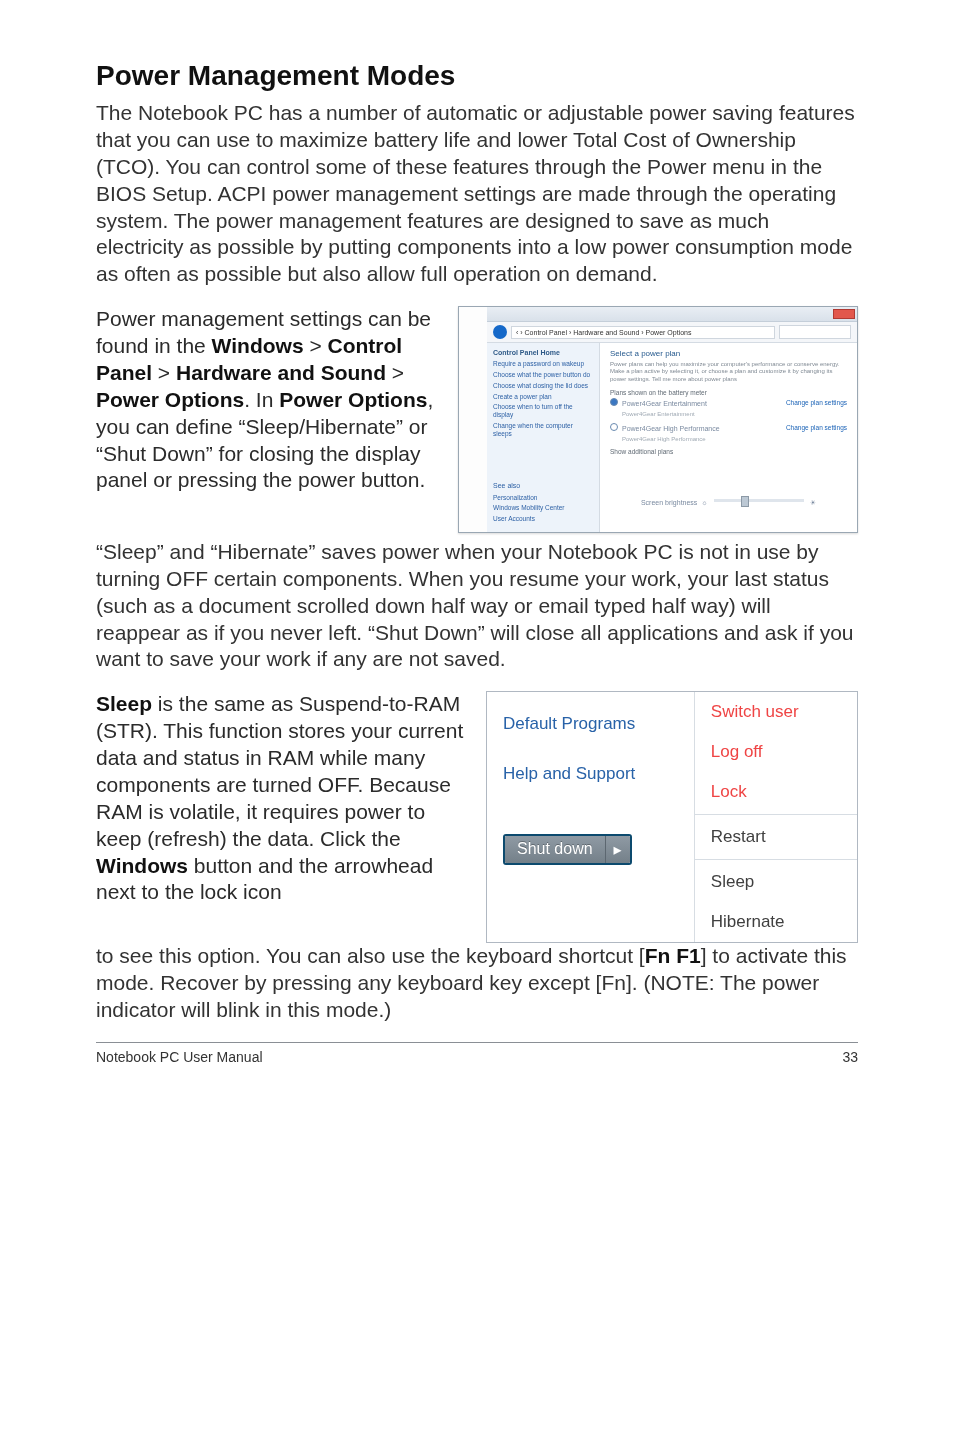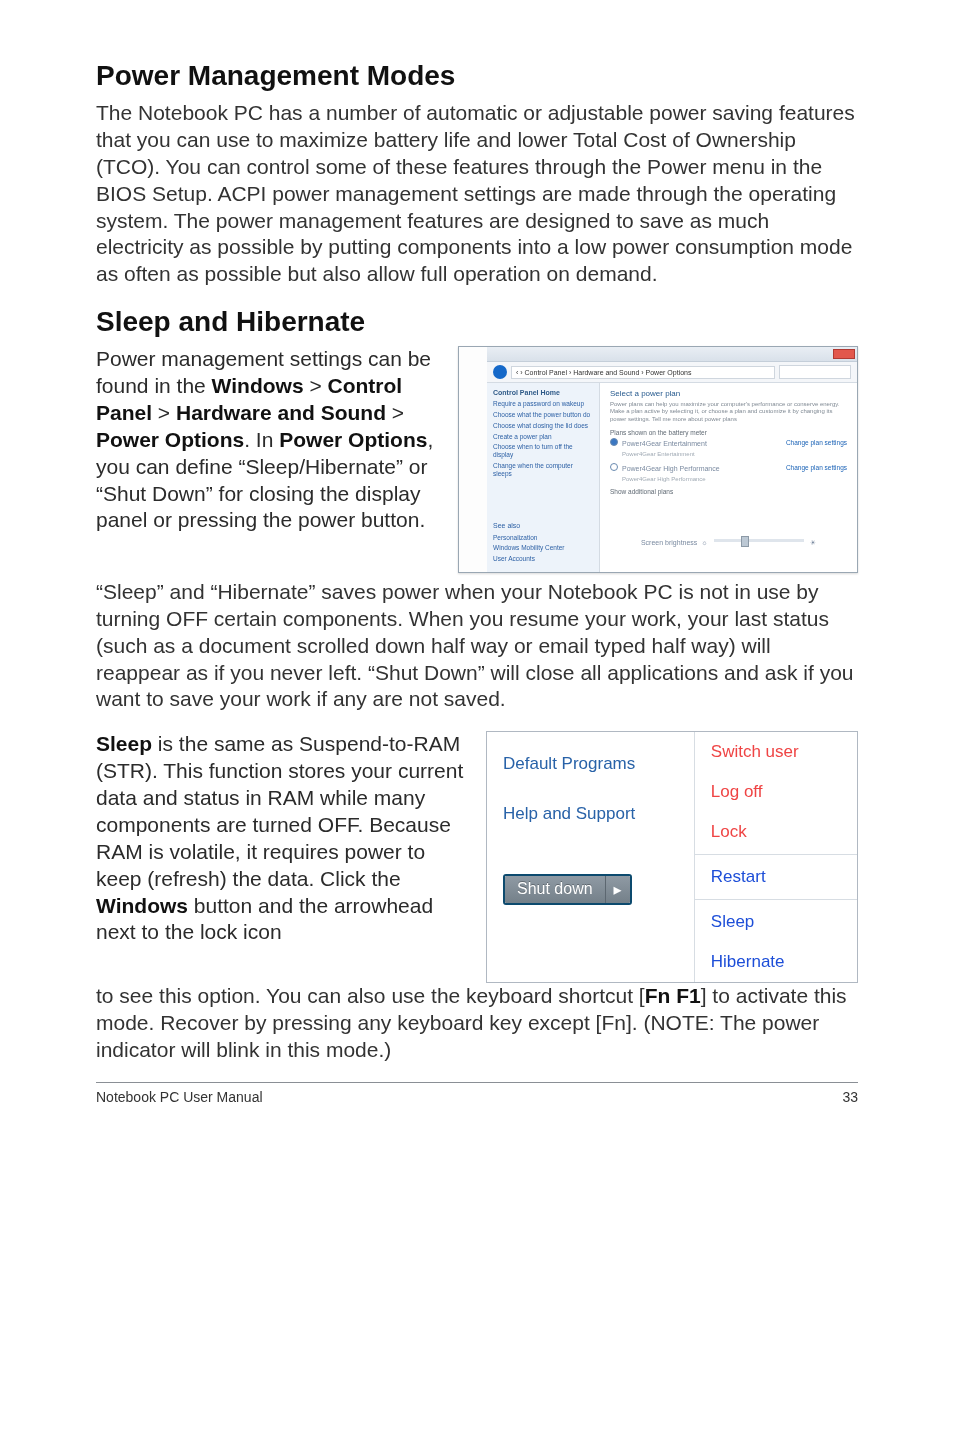--- a/index.html
+++ b/index.html
@@ -139,21 +139,21 @@
   }
   .start-right .itm {
     padding:10px 16px;
     color:#ef4444;
     font-size:17px;
   }
   .start-right .div {
     height:1px;background:#d7dde3;margin:2px 0;
   }
   .start-right .dark {
-    color:#1d4ed8;
+    color:#404040;
   }
   
   .footer {
     border-top:1px solid #8a8f95;
     margin-top:12px;
     padding-top:6px;
     display:flex;
     justify-content:space-between;
     font-size:14px;
     color:#333;
@@ -161,21 +161,20 @@
 </style>
 </head>
 <body>
 
 <div class="page">
 
   <h2>Power Management Modes</h2>
 
   <p class="body">The Notebook PC has a number of automatic or adjustable power saving features that you can use to maximize battery life and lower Total Cost of Ownership (TCO). You can control some of these features through the Power menu in the BIOS Setup. ACPI power management settings are made through the operating system. The power management features are designed to save as much electricity as possible by putting components into a low power consumption mode as often as possible but also allow full operation on demand.</p>
 
-  <h2>Sleep and Hibernate</h2>
 
   <div class="two-col">
     <div class="text">
       <span>Power management settings can be found in the </span><span class="bold">Windows</span><span> &gt; </span><span class="bold">Control Panel</span><span> &gt; </span><span class="bold">Hardware and Sound</span><span> &gt; </span><span class="bold">Power Options</span><span>. In </span><span class="bold">Power Options</span><span>, you can define “Sleep/Hibernate” or “Shut Down” for closing the display panel or pressing the power button.</span>
     </div>
 
     <div class="po-window">
       <div class="po-titlebar">
         <div class="close"></div>
       </div>

